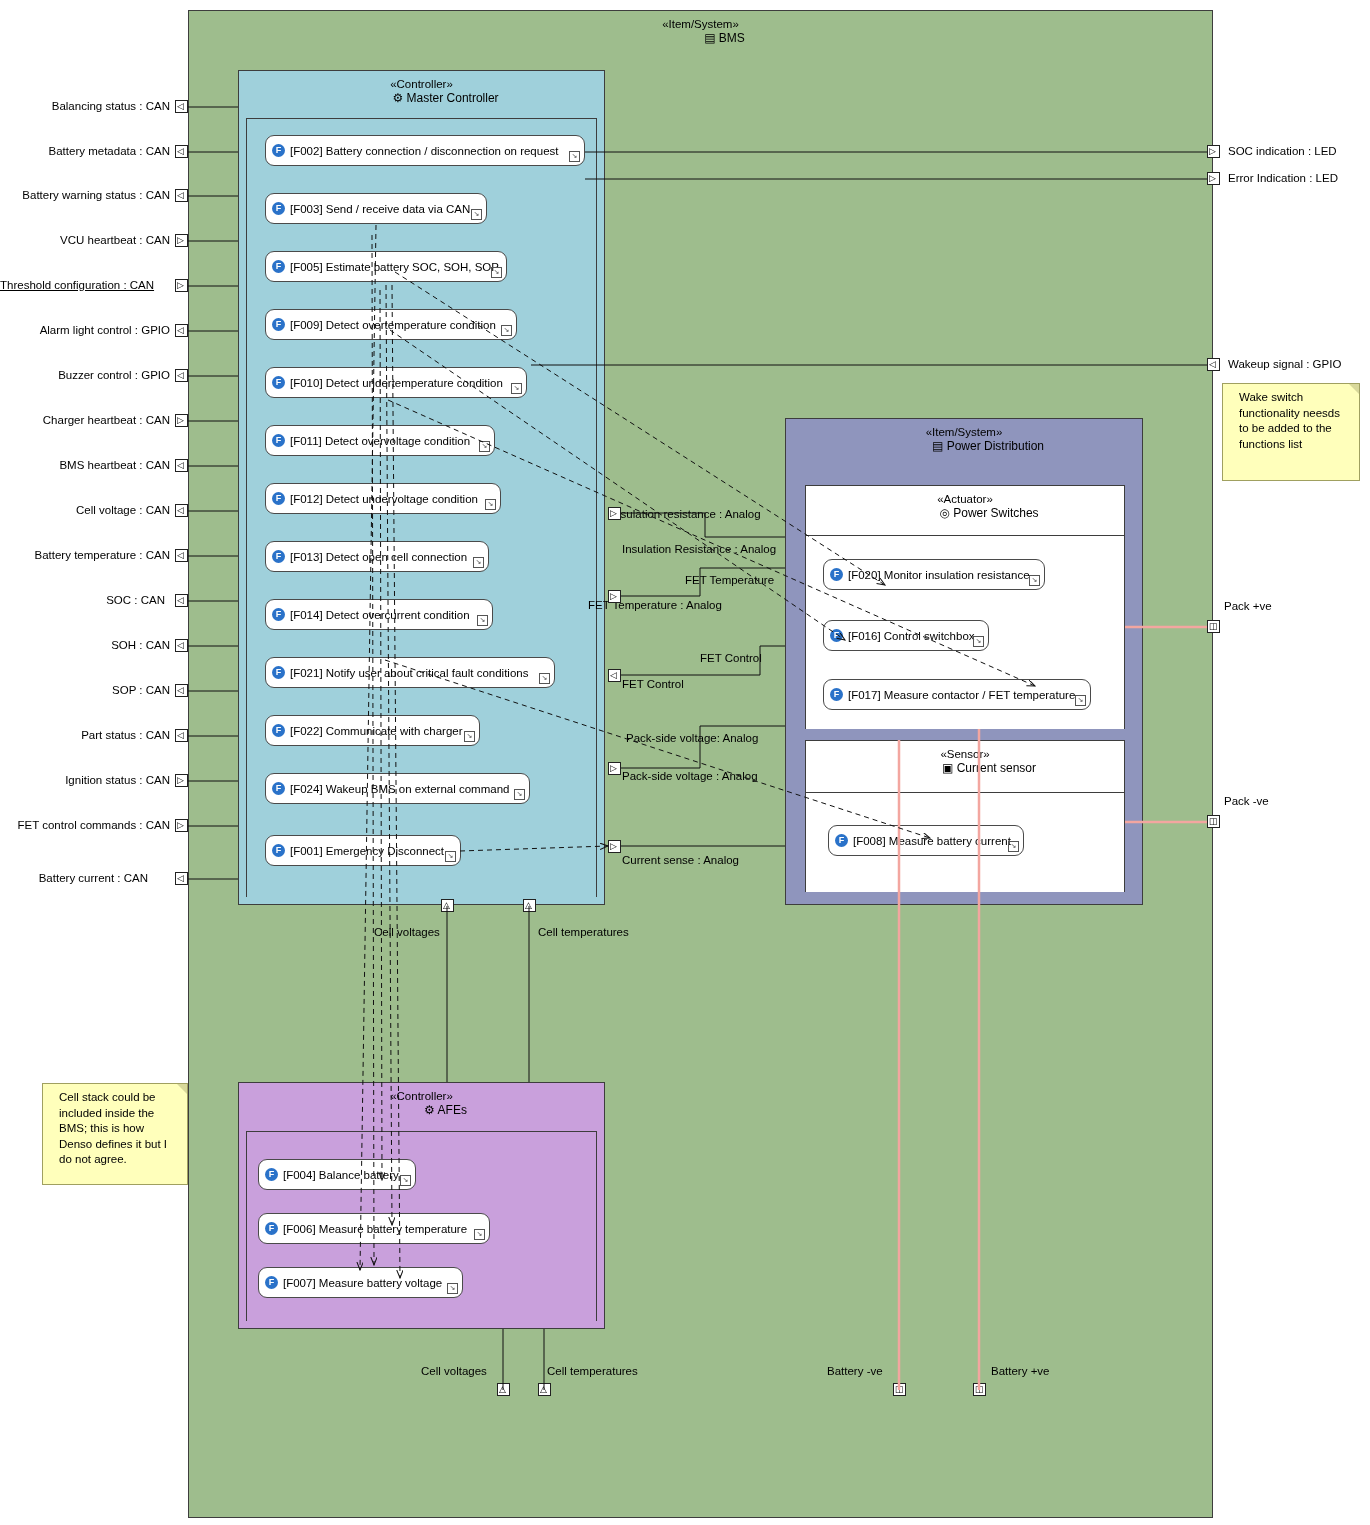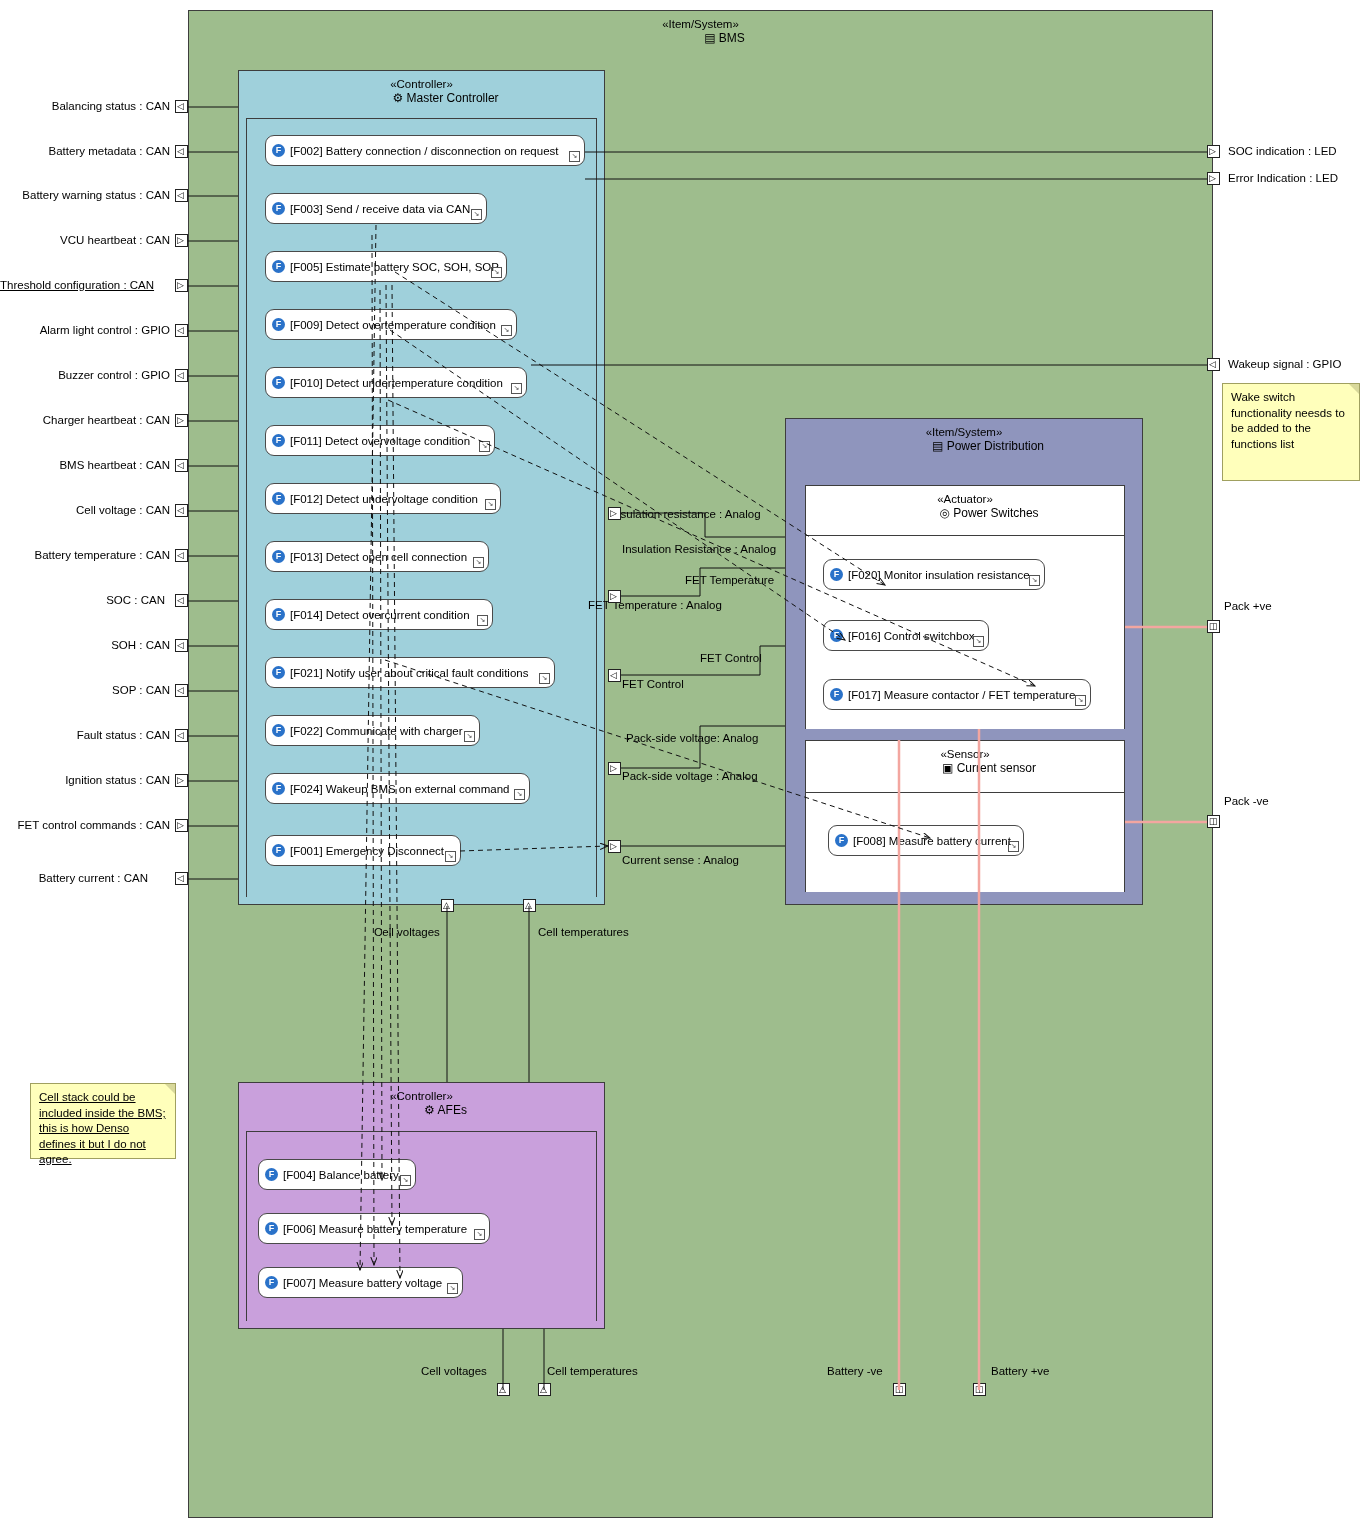--- a/index.html
+++ b/index.html
@@ -133,21 +133,21 @@
     text-align: center;
     color: #444;
   }
 
   
   .note {
     position: absolute;
     background: #ffffbb;
     border: 1px solid #a0a060;
     font-size: 11.5px;
-    padding: 6px 8px;
+    padding: 6px 16px;
     box-sizing: border-box;
     line-height: 1.35;
   }
   .note::after {
     content: "";
     position: absolute;
     top: 0; right: 0;
     border-left: 10px solid transparent;
     border-top: 10px solid #d8d89a;
   }
@@ -354,21 +354,21 @@
   <div class="fn" style="left:828px; top:825px; width:196px;">
     <span class="bullet">F</span>
     <span>[F008] Measure battery current</span>
     <span class="corner">↘</span>
   </div>
 
 
   <div class="note" style="left:1222px; top:383px; width:138px; height:98px;">
     <span>Wake switch functionality neesds to be added to the functions list</span>
   </div>
-  <div class="note" style="left:30px; top:1083px; width:146px; height:76px;text-decoration:underline;">
+  <div class="note" style="left:42px; top:1083px; width:146px; height:102px;">
     <span>Cell stack could be included inside the BMS; this is how Denso defines it but I do not agree.</span>
   </div>
 
   <div class="lbl r" style="left:0px; top:100px; width:170px;">Balancing status : CAN</div>
   <div class="port" style="left:175px; top:100px;">
       <span class="ar">◁</span>
     </div>
 
   <div class="lbl r" style="left:0px; top:145px; width:170px;">Battery metadata : CAN</div>
   <div class="port" style="left:175px; top:145px;">
@@ -428,21 +428,21 @@
   <div class="lbl r" style="left:0px; top:639px; width:170px;">SOH : CAN</div>
   <div class="port" style="left:175px; top:639px;">
       <span class="ar">◁</span>
     </div>
 
   <div class="lbl r" style="left:0px; top:684px; width:170px;">SOP : CAN</div>
   <div class="port" style="left:175px; top:684px;">
       <span class="ar">◁</span>
     </div>
 
-  <div class="lbl r" style="left:0px; top:729px; width:170px;">Fault status : CAN</div>
+  <div class="lbl r" style="left:0px; top:729px; width:170px;">Part status : CAN</div>
   <div class="port" style="left:175px; top:729px;">
       <span class="ar">◁</span>
     </div>
 
   <div class="lbl r" style="left:0px; top:774px; width:170px;">Ignition status : CAN</div>
   <div class="port" style="left:175px; top:774px;">
       <span class="ar">▷</span>
     </div>
 
   <div class="lbl r" style="left:0px; top:819px; width:170px;">FET control commands : CAN</div>

